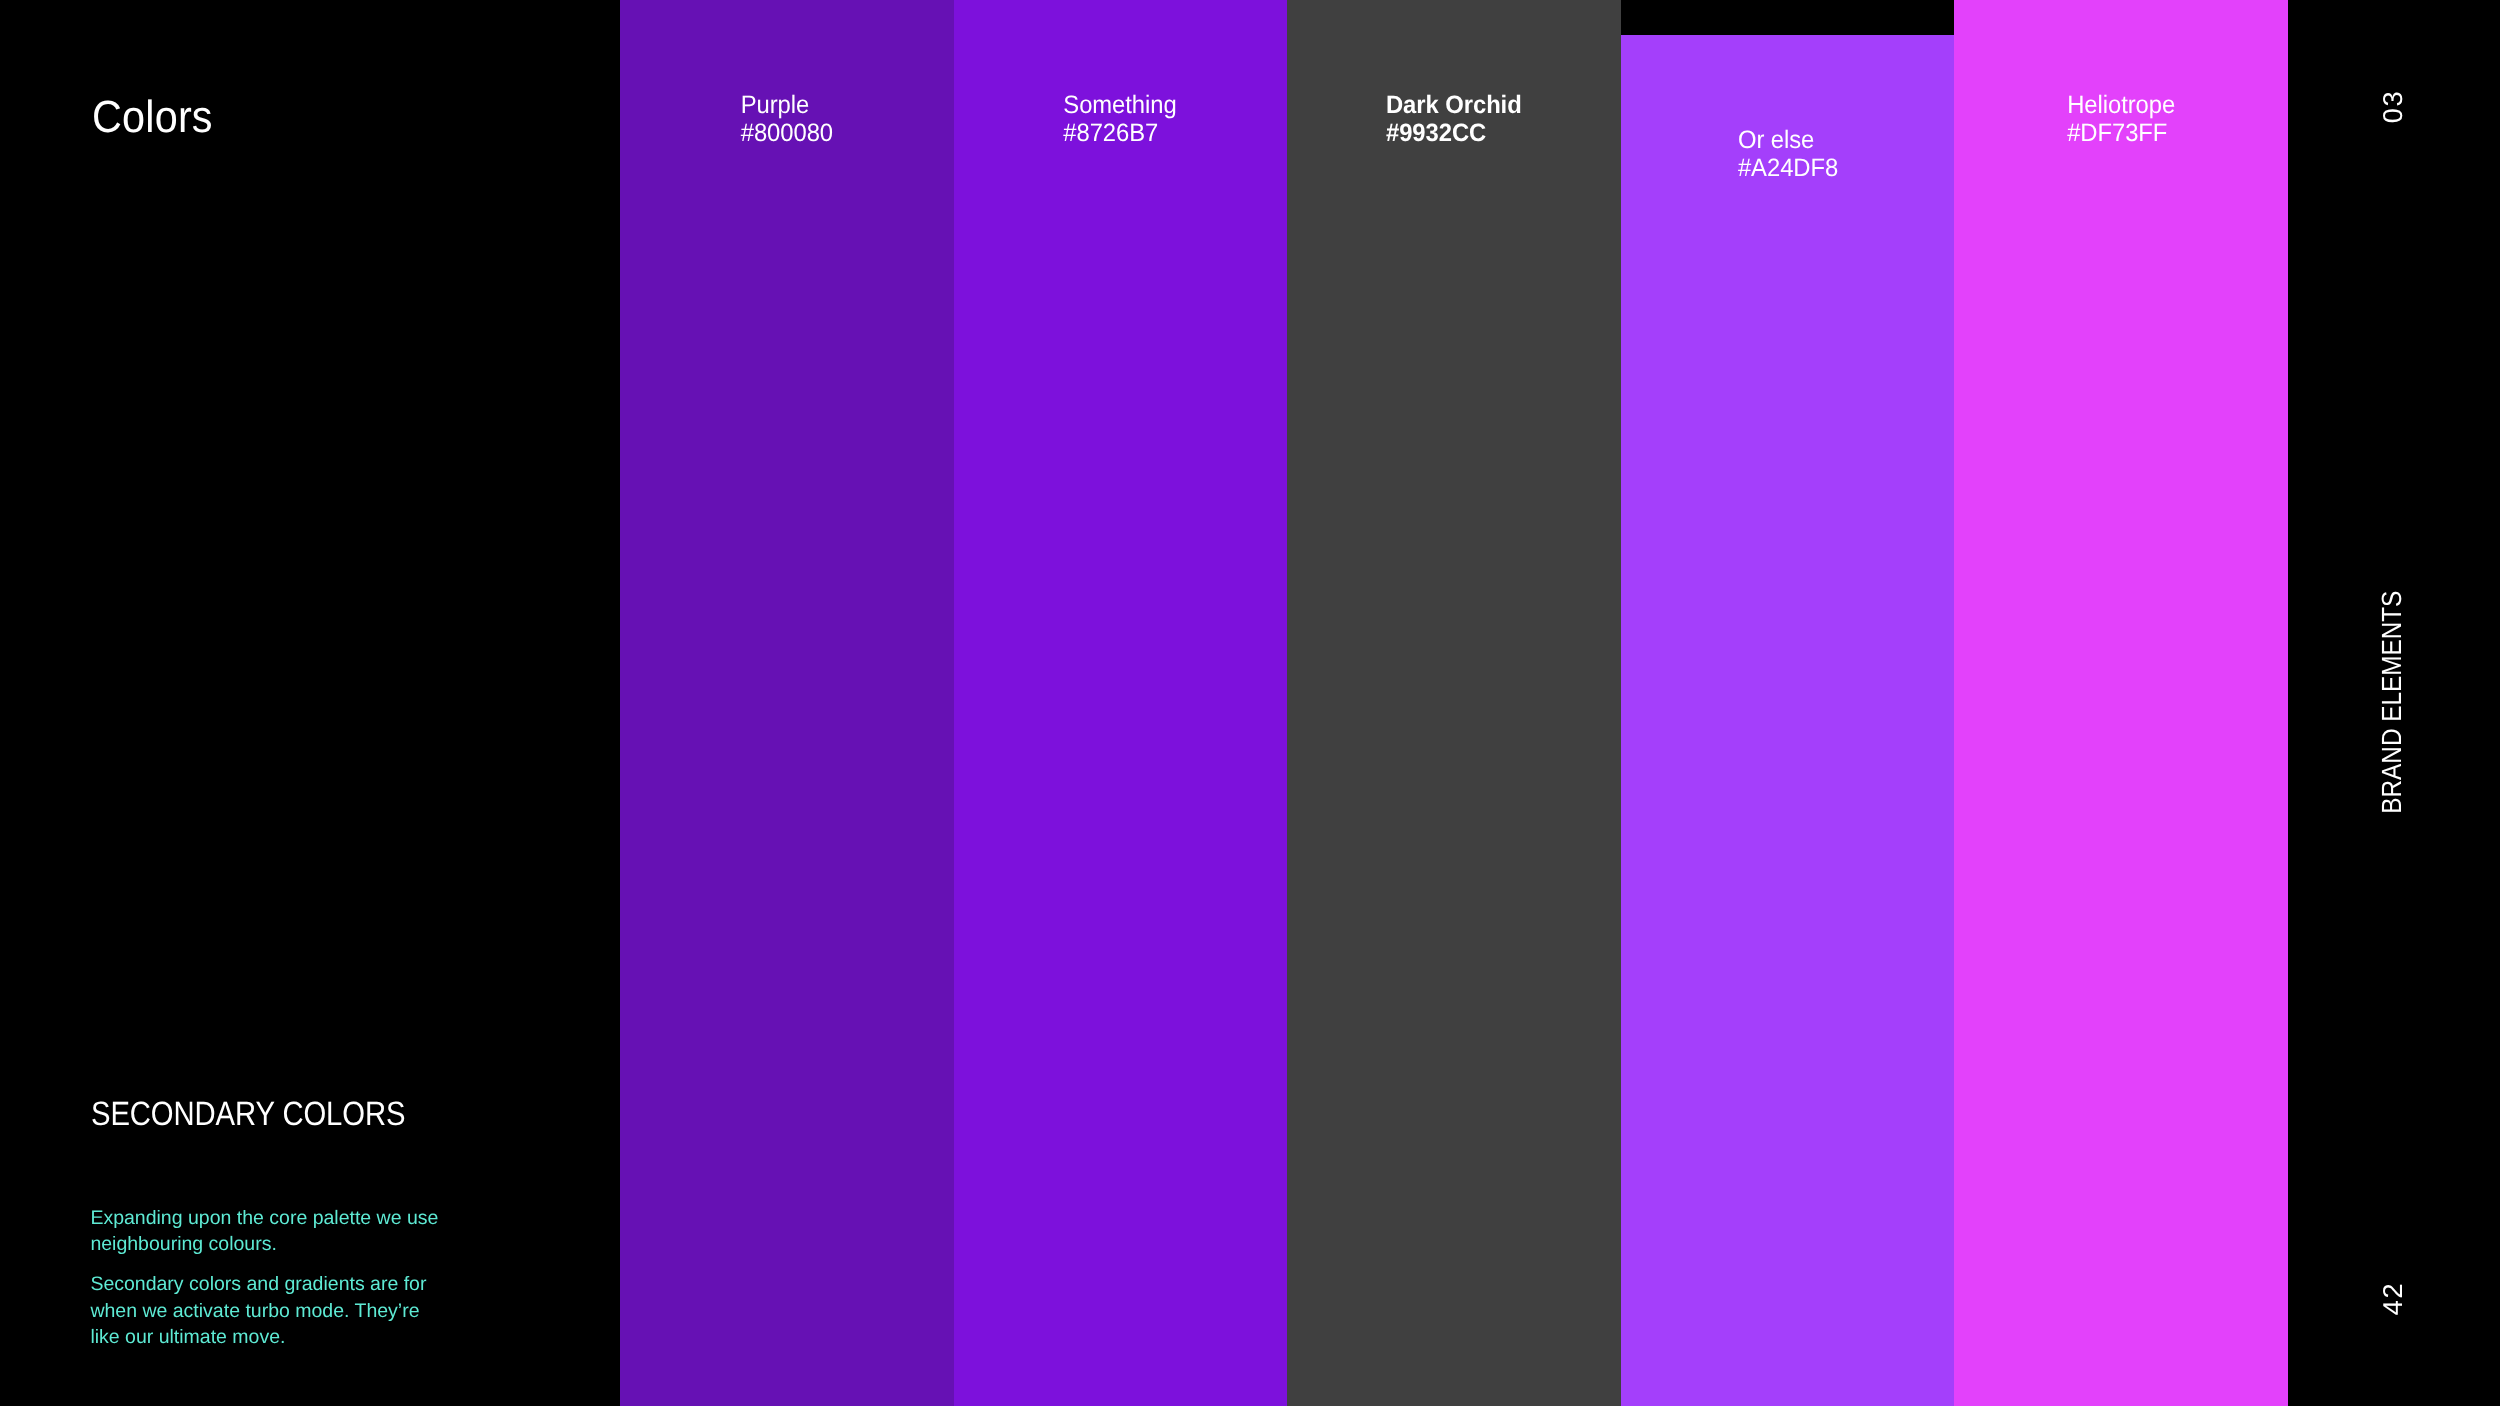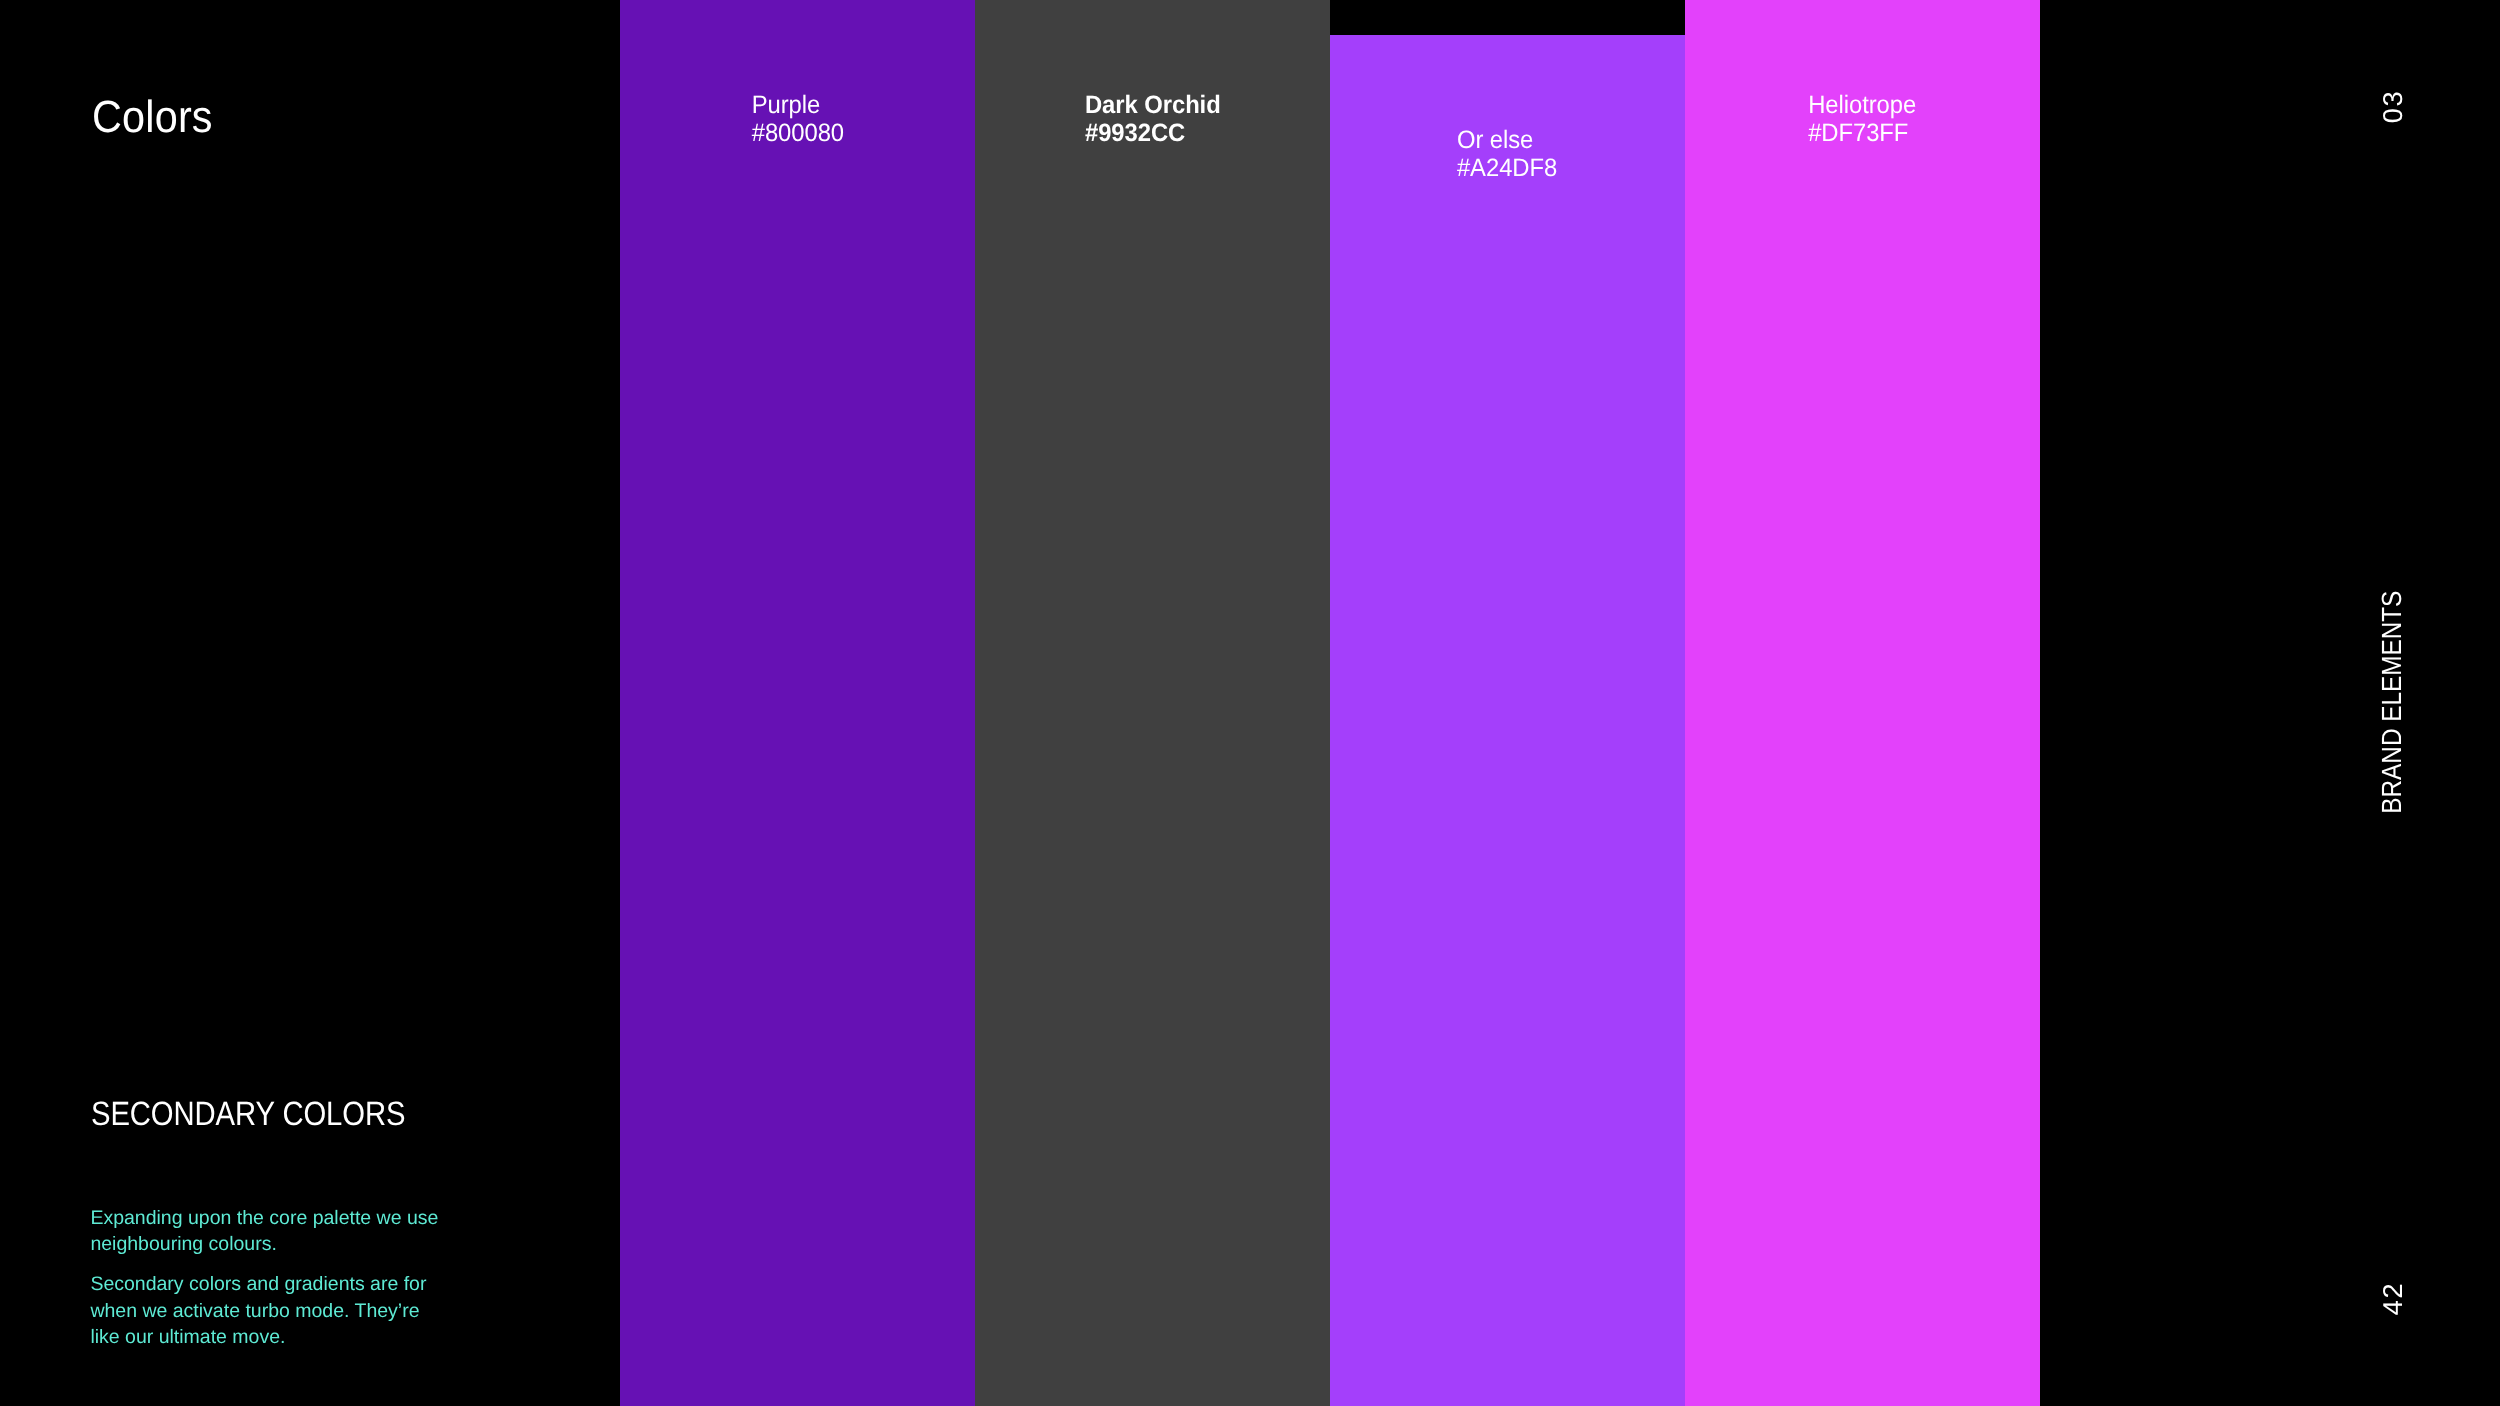--- a/index.html
+++ b/index.html
@@ -2,21 +2,21 @@
 <html><head>
 <meta charset="utf-8">
 <style>
   html,body{margin:0;padding:0;background:#000;}
   body{width:2500px;height:1406px;overflow:hidden;background:#000;will-change:transform;
        font-family:"Liberation Sans",sans-serif;
        -webkit-font-smoothing:antialiased;
        text-rendering:geometricPrecision;
        font-kerning:normal;}
   .slide{position:relative;width:2500px;height:1406px;background:#000;overflow:hidden;}
-  .swatches{position:absolute;left:620px;top:0;width:1420px;height:1406px;display:flex;}
+  .swatches{position:absolute;left:620px;top:0;width:1668px;height:1406px;display:flex;}
   .swatch{flex:1 1 0;height:100%;position:relative;display:flex;justify-content:center;}
   .sw-label{position:absolute;top:90.5px;color:#fff;font-size:25.2px;line-height:28.4px;letter-spacing:-0.05px;white-space:nowrap;text-align:left;transform:scaleX(0.945);}
   .sw-name{display:block;}
   .sw-hex{display:block;}
   .page-title{position:absolute;left:92px;top:94px;color:#fff;font-size:45px;line-height:45px;letter-spacing:0.2px;transform-origin:left top;transform:scaleX(0.92);}
   .section-title{position:absolute;left:90.8px;top:1097px;color:#fff;font-size:33.7px;line-height:34px;letter-spacing:-0.1px;transform-origin:left top;transform:scaleX(0.868);}
   .body-copy{position:absolute;left:90.4px;top:1205px;width:356px;color:#5eead4;font-size:19.5px;line-height:26.4px;}
   .body-copy p{margin:0 0 13.6px 0;}
   .vert{position:absolute;color:#fff;white-space:nowrap;transform-origin:left bottom;
         transform:rotate(-90deg) scaleX(0.88);}
@@ -29,20 +29,26 @@
 </head>
 <body>
 
 <div class="slide">
 
   <div class="swatches">
     <div class="swatch" style="background: rgb(102, 17, 180);">
       <div class="sw-label">
         <span class="sw-name">Purple</span>
         <span class="sw-hex">#800080</span>
+      </div>
+    </div>
+    <div class="swatch" style="background: rgb(125, 17, 220);">
+      <div class="sw-label">
+        <span class="sw-name">Something</span>
+        <span class="sw-hex">#8726B7</span>
       </div>
     </div>
     <div class="swatch" style="background: #404040; font-weight: bold;">
       <div class="sw-label">
         <span class="sw-name">Dark Orchid</span>
         <span class="sw-hex">#9932CC</span>
       </div>
     </div>
     <div class="swatch" style="background: rgb(164, 63, 251); margin-top: 35px;">
       <div class="sw-label">

